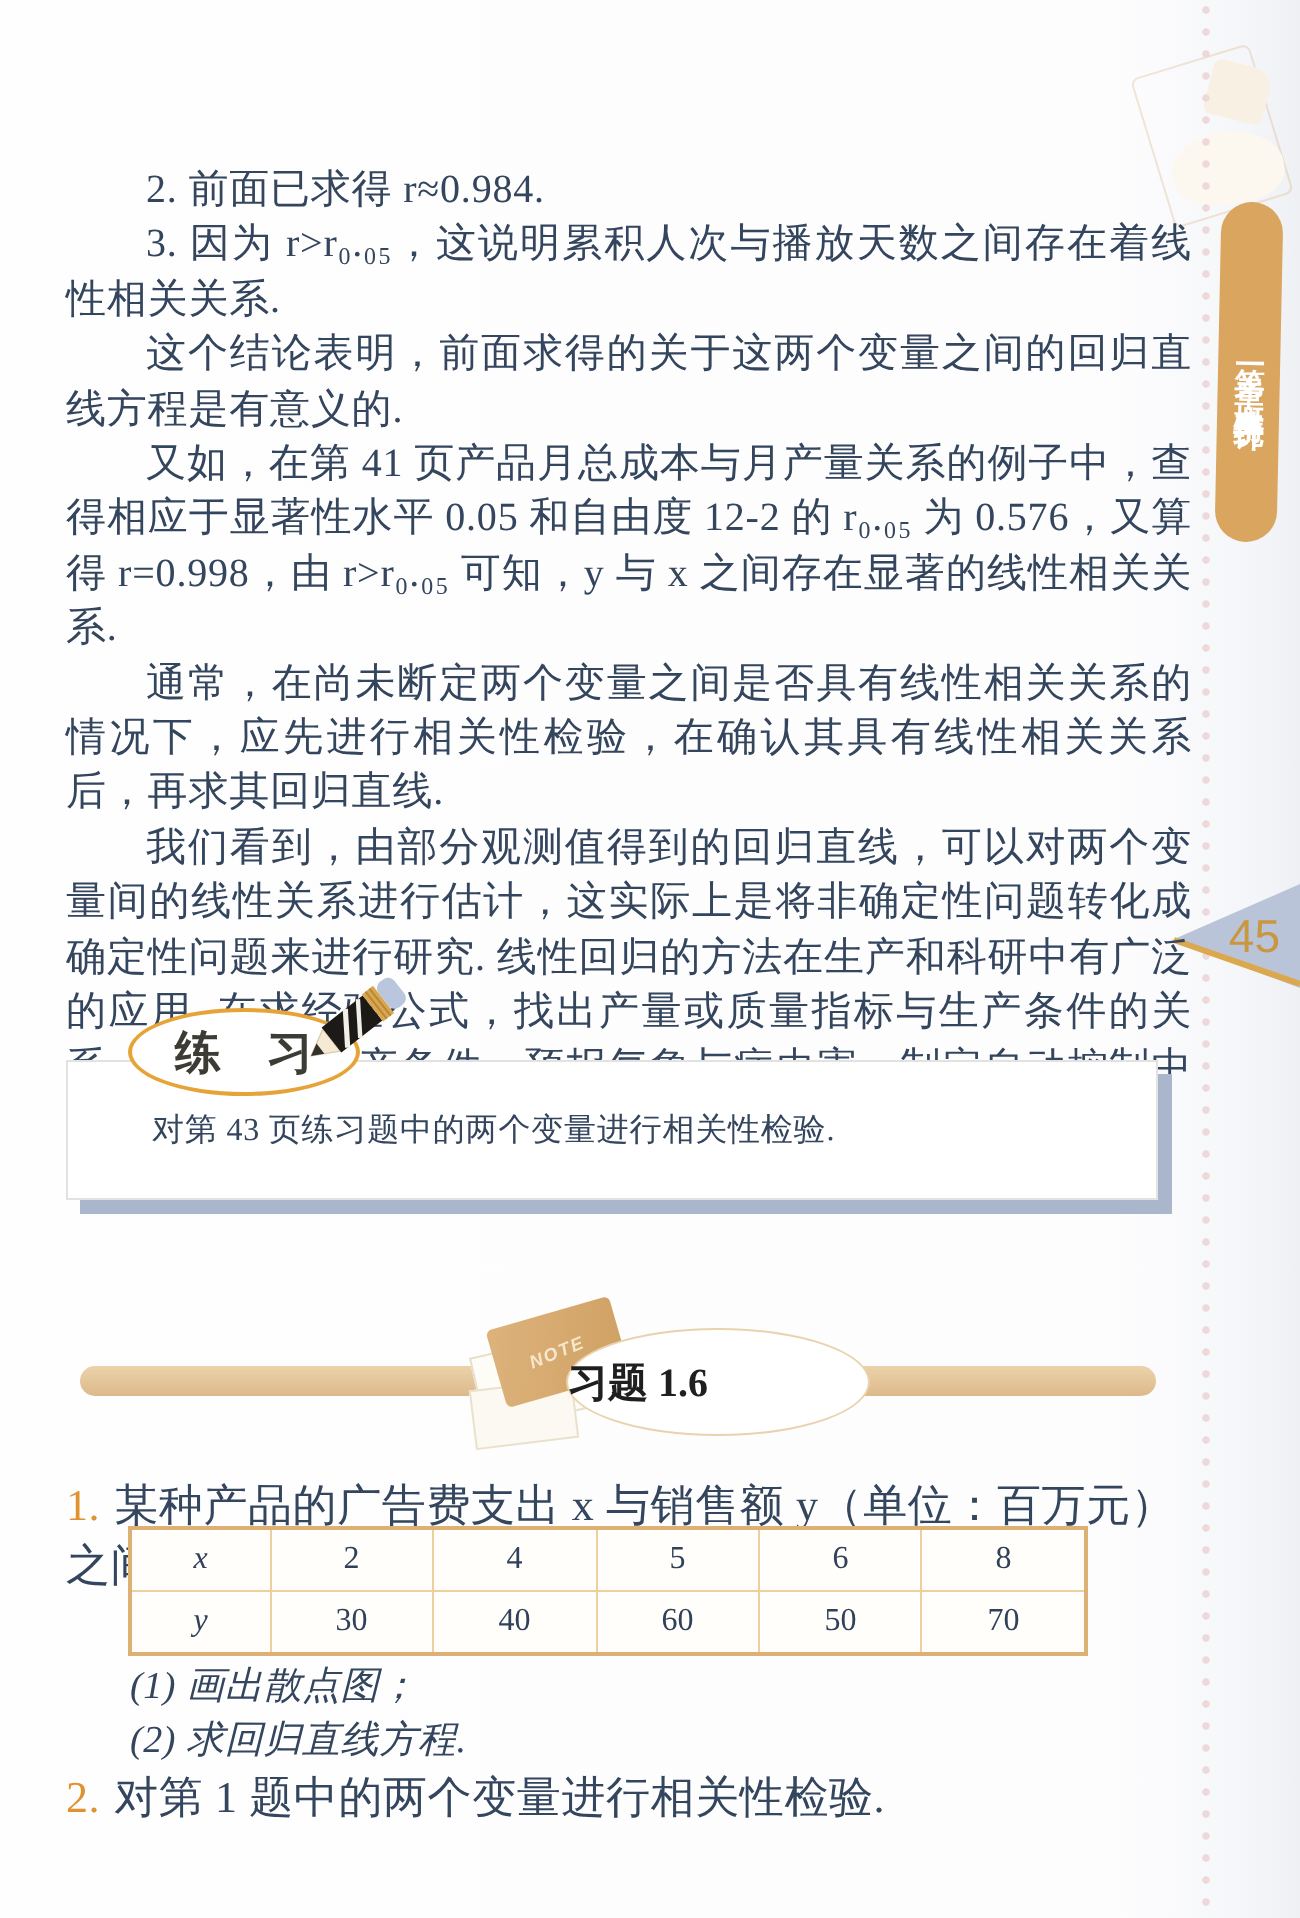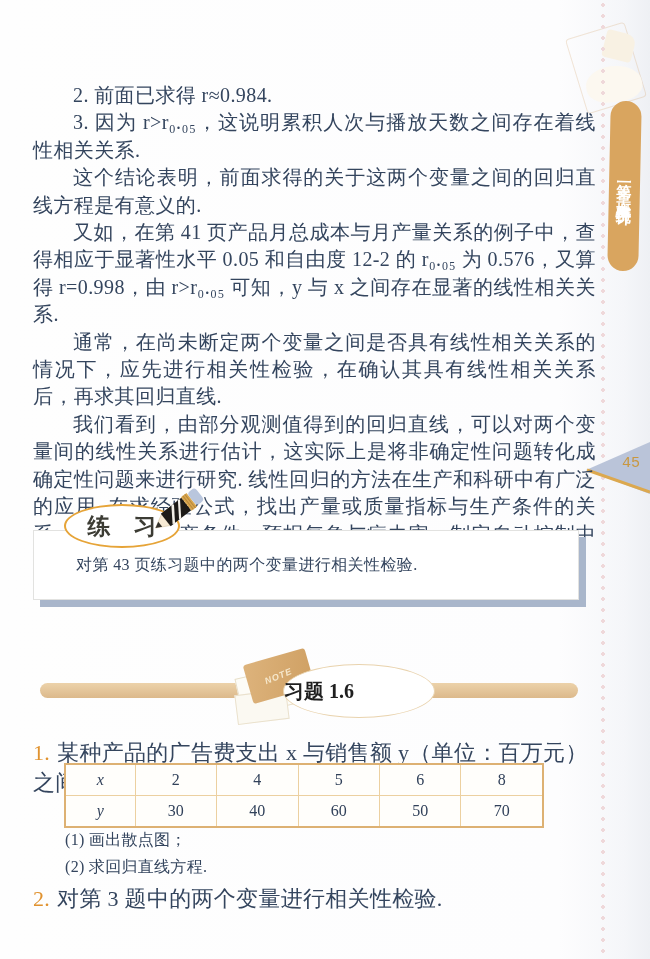--- a/index.html
+++ b/index.html
@@ -30,22 +30,22 @@
 
   
   .chapter-tab{position:absolute;left:609px;top:101px;width:31px;height:170px;
     background:#d9a55f;border-radius:16px;transform:rotate(1.2deg);
     display:flex;flex-direction:column;align-items:center;justify-content:center;gap:12px;
     color:#fff;font-family:"Liberation Sans","DejaVu Sans",sans-serif;font-weight:bold;font-size:15px;}
   .chapter-tab span{writing-mode:vertical-rl;text-orientation:upright;letter-spacing:2px;line-height:1;}
 
   
   .pagenum-wrap{position:absolute;left:586px;top:442px;width:64px;height:52px;}
-  .pagenum{position:absolute;right:10px;top:13px;color:#c9973f;font-size:15px;
-    font-family:Liberation Mono, monospace;text-align:center;}
+  .pagenum{position:absolute;right:10px;top:13px;color:#c9973f;font-size:23px;
+    font-family:Liberation Sans, sans-serif;text-align:center;}
 
   
   .text-block{position:absolute;left:33px;top:82px;width:563px;
     font-size:20px;line-height:27.4px;letter-spacing:.4px;text-align:justify;}
   .text-block p{margin:0;text-indent:2em;}
 
   
   .practice-box{position:absolute;left:33px;top:530px;width:544px;height:68px;
     background:#fff;border:1px solid #e2e2e0;box-shadow:7px 7px 0 #a9b6cb;}
   .practice-text{position:absolute;left:42px;top:24px;margin:0;font-size:16px;letter-spacing:.4px;}
@@ -71,21 +71,21 @@
     background:#fff;border:1px solid #e9d3ae;z-index:4;
     display:flex;align-items:center;
     font-size:20px;font-weight:bold;color:#1f1f1f;
     font-family:Liberation Serif, serif;}
 
   
   .problem{position:absolute;left:33px;width:565px;font-size:22px;letter-spacing:.3px;}
   .problem .pnum{color:#e0922f;margin-right:7px;}
   .p1{top:738px;}
   .p2{top:884px;}
-  .subitem{position:absolute;left:65px;font-size:16px;letter-spacing:.3px;}
+  .subitem{position:absolute;left:65px;font-size:19px;letter-spacing:.3px;font-style:italic;}
   .s1{top:830px;}
   .s2{top:857px;}
 
   table.data-table{position:absolute;left:64px;top:763px;width:480px;height:62px;
     border-collapse:collapse;font-size:16px;color:#31415a;
     background:#fffefb;}
   table.data-table td,table.data-table th{border:1px solid #ecd0a0;text-align:center;
     padding:0;height:30px;font-weight:normal;}
   table.data-table{border:2px solid #ddb173;}
   table.data-table th{width:70px;font-style:italic;font-family:"Liberation Serif",serif;}
@@ -178,16 +178,16 @@
       <td>50</td>
       <td>70</td>
     </tr>
   </tbody>
     </table>
 
   <div class="subitem s1">(1) 画出散点图；</div>
   <div class="subitem s2">(2) 求回归直线方程.</div>
 
   <div class="problem p2">
-    <span class="pnum">2.</span><span>对第 3 题中的两个变量进行相关性检验.</span>
+    <span class="pnum">2.</span><span>对第 1 题中的两个变量进行相关性检验.</span>
   </div>
 
 </div>
 
 </body></html>

